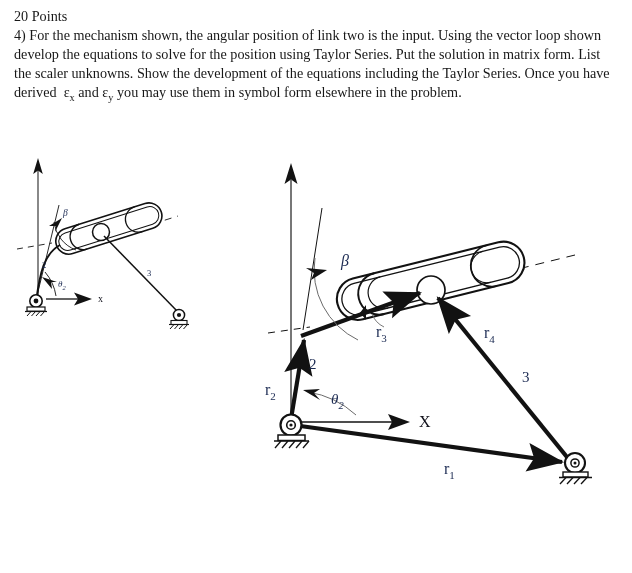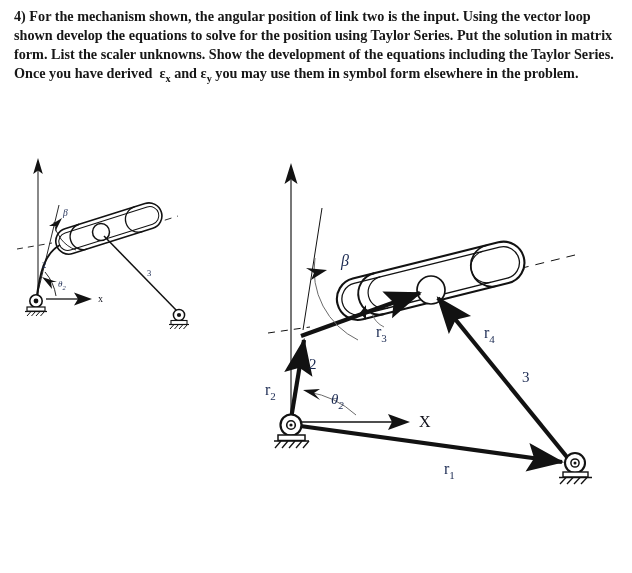--- a/index.html
+++ b/index.html
@@ -29,21 +29,20 @@
     font-size: 14.2px;
     line-height: 19.1px;
     color: #171717;
     font-family: "Liberation Serif", "DejaVu Serif", serif;
   }
   #problem-text .points {
     display: block;
   }
   #problem-text .body {
     display: block;
-    font-weight: bold;
   }
   .sub {
     font-size: 0.72em;
     vertical-align: sub;
     line-height: 0;
   }
   .eps {
     font-style: normal;
   }
   
@@ -63,20 +62,21 @@
     font-family: "Liberation Serif", "DejaVu Serif", serif;
     fill: #12121c;
   }
 </style>
 </head>
 <body>
 
 <div id="page">
 
   <div id="problem-text">
+    <span class="points">20 Points</span>
     <span class="body"><span>4) For the mechanism shown, the angular position of link two is the input. Using the vector loop shown develop the equations to solve for the position using Taylor Series. Put the solution in matrix form. List the scaler unknowns. Show the development of the equations including the Taylor Series. Once you have derived&nbsp; </span><span class="eps">ε</span><span class="sub">x</span><span> and </span><span class="eps">ε</span><span class="sub">y</span><span> you may use them in symbol form elsewhere in the problem.</span></span>
   </div>
 
   <div id="figures">
   <svg width="632" height="573" viewBox="0 0 632 573" xmlns="http://www.w3.org/2000/svg">
 
     <defs>
       <marker id="ah" markerWidth="9" markerHeight="9" refX="7.6" refY="3.1" orient="auto" markerUnits="strokeWidth">
         <path d="M0,0 L8,3.1 L0,6.2 L1.5,3.1 Z" fill="#121212"></path>
       </marker>

